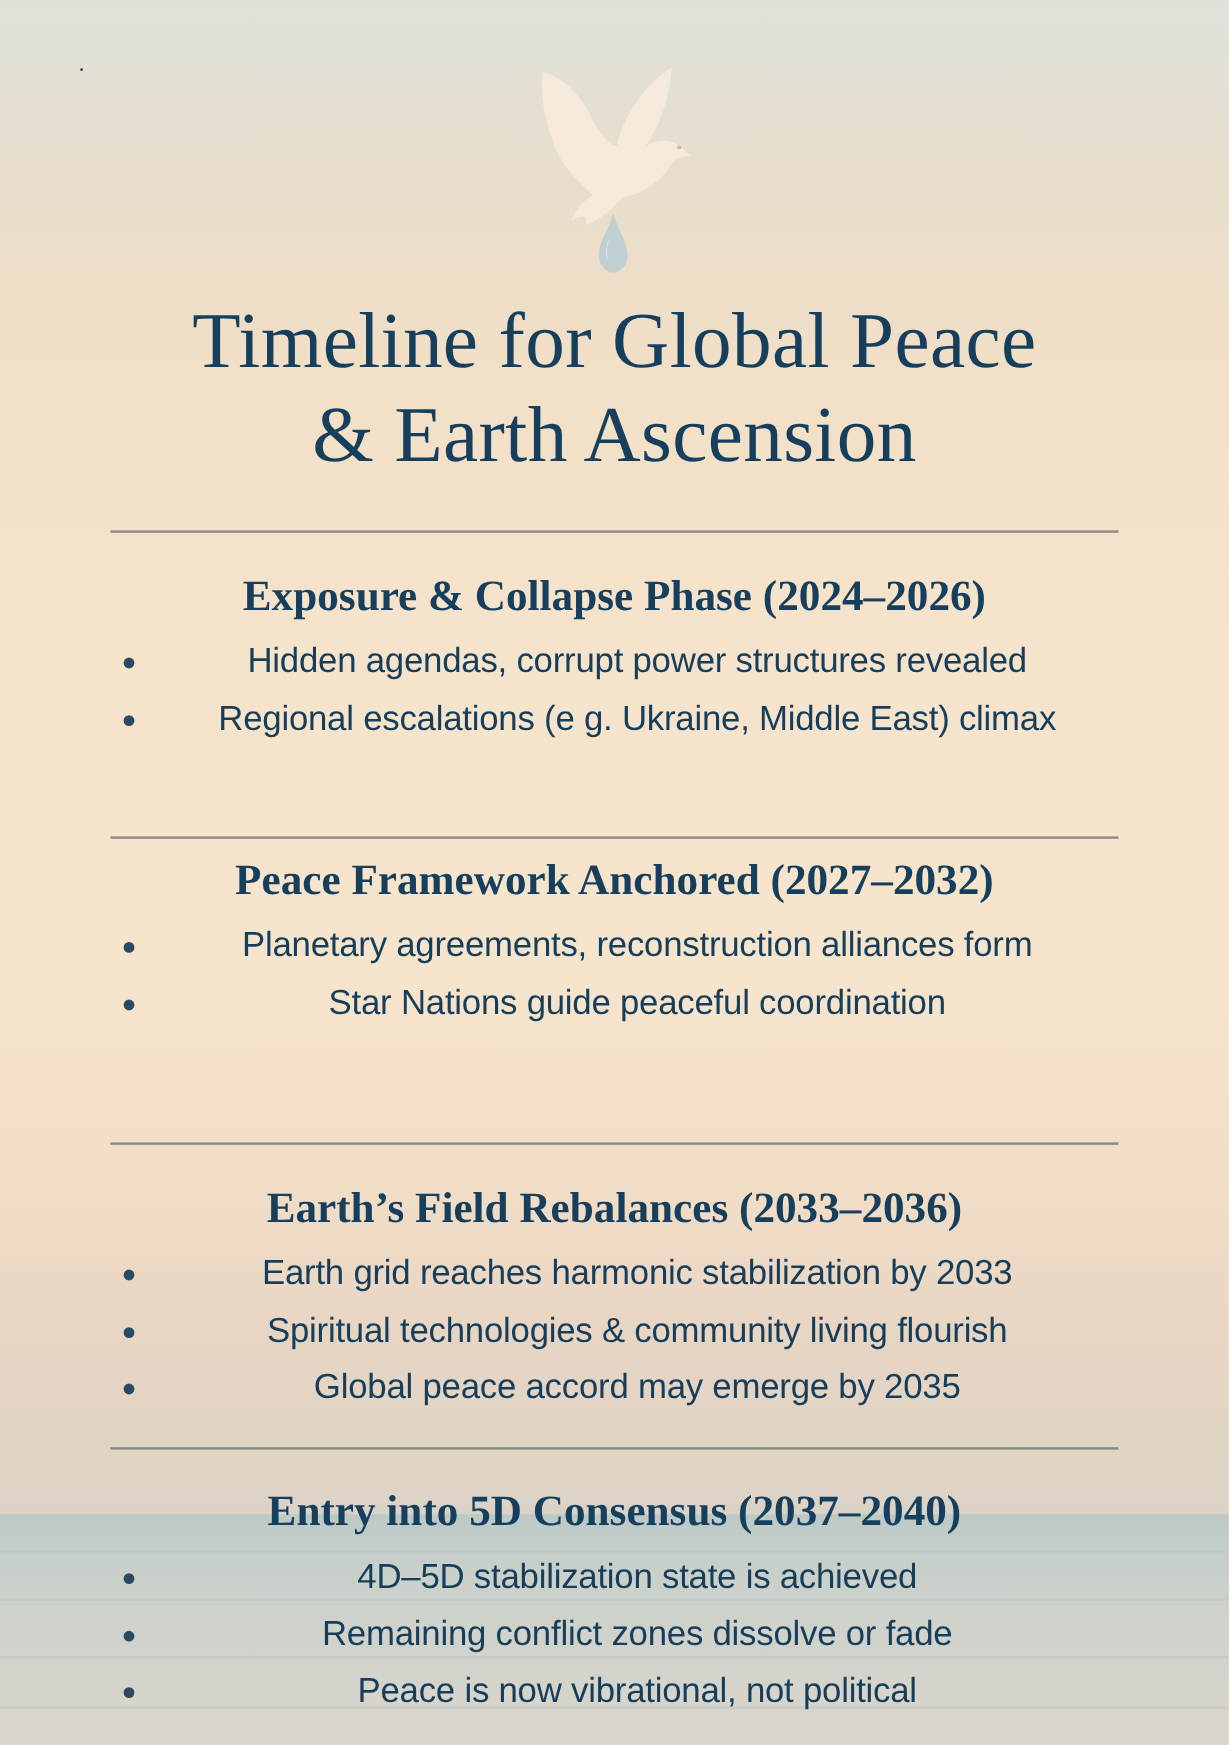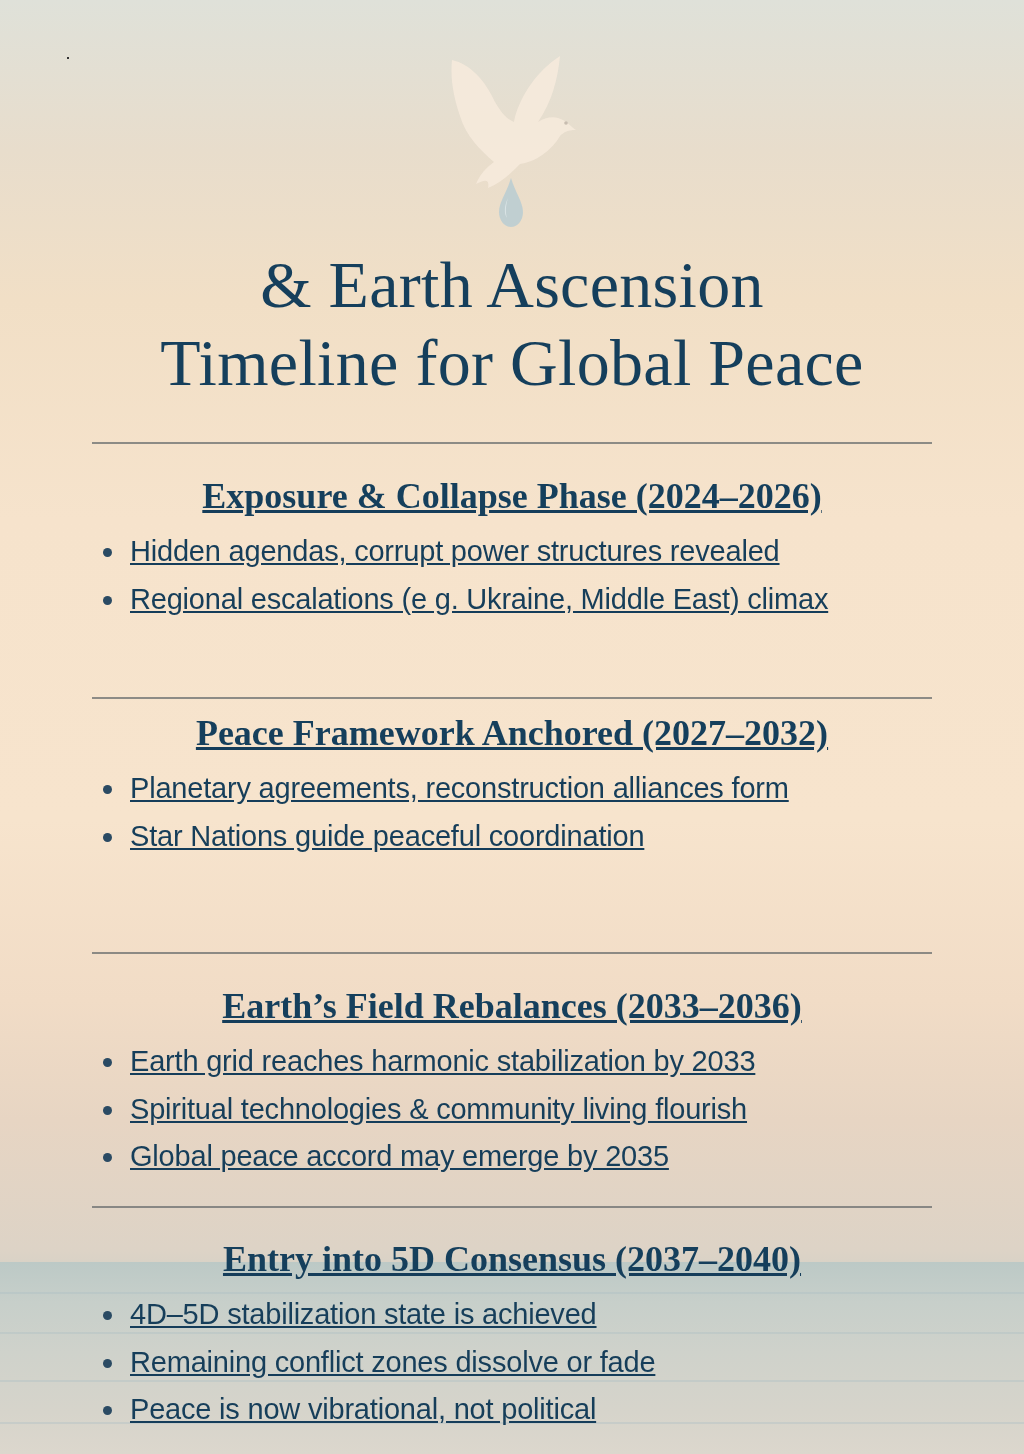--- a/index.html
+++ b/index.html
@@ -22,27 +22,27 @@
   .dove { position: absolute; left: 440px; top: 50px; width: 150px; height: 140px; }
   .drop { position: absolute; left: 497px; top: 178px; width: 28px; height: 50px; }
   .title {
     position: absolute; left: 0; right: 0; top: 246px; text-align: center;
     font-family: "Liberation Serif", "DejaVu Serif", serif;
     font-size: 66px; line-height: 78px; color: #153f5c; letter-spacing: 0.3px;
   }
   .divider {
     position: absolute; left: 92px; width: 840px; height: 2px; background: #6a6e6e; opacity: 0.75;
   }
-  .section { position: absolute; left: 92px; width: 840px; text-decoration: underline; }
+  .section { position: absolute; left: 92px; width: 840px; }
   .sec-title {
     text-align: center; font-family: "Liberation Serif", "DejaVu Serif", serif;
     font-weight: bold; font-size: 36px; line-height: 44px; color: #153f5c;
     margin: 0 0 10px 0;
   }
-  ul { list-style: none; margin: 0; padding: 0; }
+  ul { list-style: none; margin: 0; padding: 0; text-align: center; }
   li {
     position: relative; padding-left: 38px;
     font-size: 29px; line-height: 47.5px; color: #163e5a; white-space: nowrap;
     letter-spacing: -0.2px;
   }
   li::before {
     content: ""; position: absolute; left: 11px; top: 20px; width: 9px; height: 9px;
     border-radius: 50%; background: #2a4a63;
   }
 </style>
@@ -60,22 +60,22 @@
 <svg class="dove" viewBox="0 0 150 140">
   <path fill="#f5e9db" opacity="0.92" d="M12 10 C30 14 45 30 55 52 C62 64 68 70 74 72 C78 50 95 22 120 6 C118 28 112 52 98 72 C104 68 112 66 118 68 C126 70 130 76 136 80 C128 80 124 82 120 86 C112 100 96 112 80 114 C70 124 62 132 48 138 C50 128 44 130 36 134 C40 124 46 118 54 112 C40 100 26 86 20 66 C14 48 10 30 12 10 Z"></path>
   <circle cx="126" cy="73" r="1.8" fill="#c8bdb0"></circle>
 </svg>
 <svg class="drop" viewBox="0 0 28 50">
   <path fill="#b9ccd2" opacity="0.85" d="M14 0 C18 14 26 24 26 34 C26 43 20 49 14 49 C8 49 2 43 2 34 C2 24 10 14 14 0 Z"></path>
   <path fill="#e6eef0" opacity="0.7" d="M11 20 C9 27 8 33 10 40 C7 36 7 28 11 20 Z"></path>
 </svg>
 
 <div class="title">
+  <div>Timeline for Global Peace</div>
   <div>&amp; Earth Ascension</div>
-  <div>Timeline for Global Peace</div>
 </div>
 
 <div class="divider" style="top:442px"></div>
 
 <div class="section" style="top:474px">
   <h2 class="sec-title">Exposure &amp; Collapse Phase (2024–2026)</h2>
   <ul>
     <li>Hidden agendas, corrupt power structures revealed</li>
     <li>Regional escalations (e g. Ukraine, Middle East) climax</li>
   </ul>

